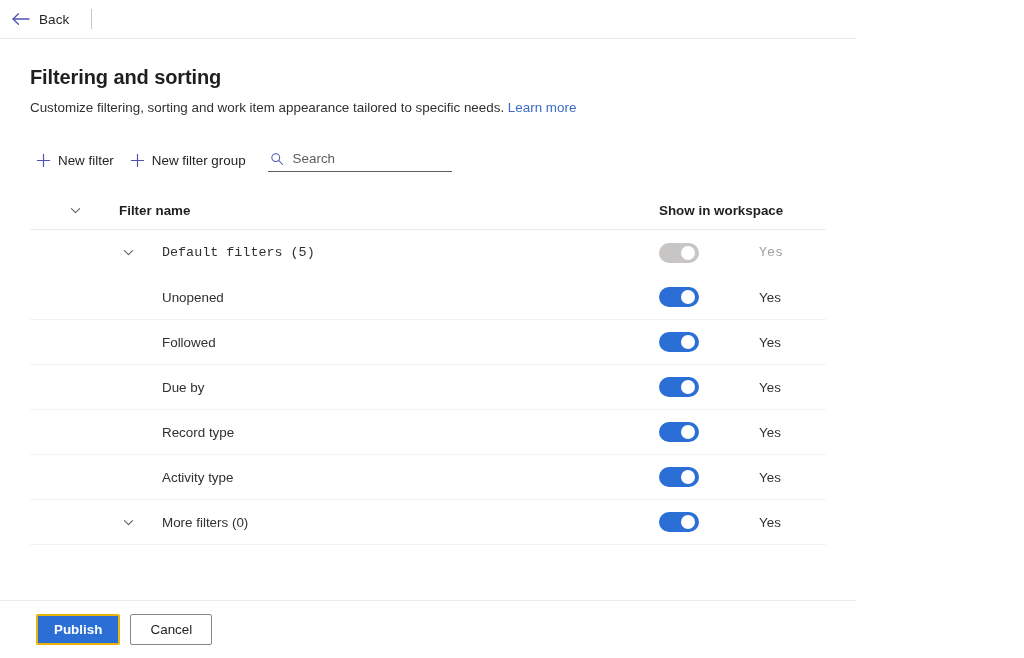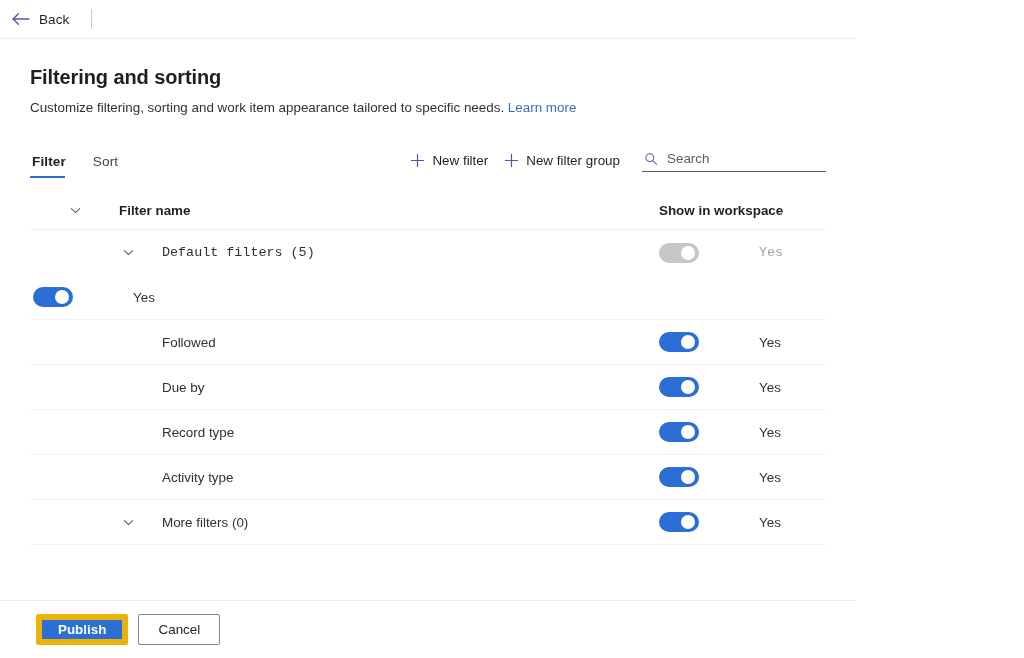--- a/index.html
+++ b/index.html
@@ -280,21 +280,21 @@
     min-width: 82px;
     padding: 0 16px;
     font-size: 13.4px;
     font-family: "Liberation Sans", sans-serif;
     cursor: pointer;
     border-radius: 2px;
   }
   .btn-primary {
     background: #2b6fd6;
     color: #ffffff;
-    border: 6px solid #eab308;
+    border: 2px solid #eab308;
     font-weight: bold;
   }
   .btn-default {
     background: #ffffff;
     color: #201f1e;
     border: 1px solid #8a8886;
   }
 </style>
 </head>
 <body>
@@ -318,24 +318,20 @@
 
     <h1 class="page-title">Filtering and sorting</h1>
 
     <p class="page-subtitle">
       <span>Customize filtering, sorting and work item appearance tailored to specific needs.</span>
       <a class="learn-more" href="#">Learn more</a>
     </p>
 
     <div class="bar">
 
-      <div class="tabs">
-        <button class="tab active">Filter</button>
-        <button class="tab">Sort</button>
-      </div>
 
       <div class="commands">
 
         <button class="cmd">
           <span>
             <svg class="plus-icon" viewBox="0 0 16 16" xmlns="http://www.w3.org/2000/svg">
               <path d="M8 1.5V14.5M1.5 8H14.5" stroke="#4f52b2" stroke-width="1.25" stroke-linecap="round"></path>
             </svg>
           </span>
           <span>New filter</span>
@@ -386,20 +382,24 @@
           </span>
           <span class="row-label">Default filters (5)</span>
         </div>
         <div class="row-toggle">
           <button class="toggle disabled"></button>
           <span class="toggle-text muted">Yes</span>
         </div>
       </div>
 
       <div class="row">
+        <div class="row-name">
+          <span class="row-chev spacer"></span>
+          <span class="row-label">Unopened</span>
+        </div>
         <div class="row-toggle">
           <button class="toggle"></button>
           <span class="toggle-text">Yes</span>
         </div>
       </div>
 
       <div class="row">
         <div class="row-name">
           <span class="row-chev spacer"></span>
           <span class="row-label">Followed</span>

